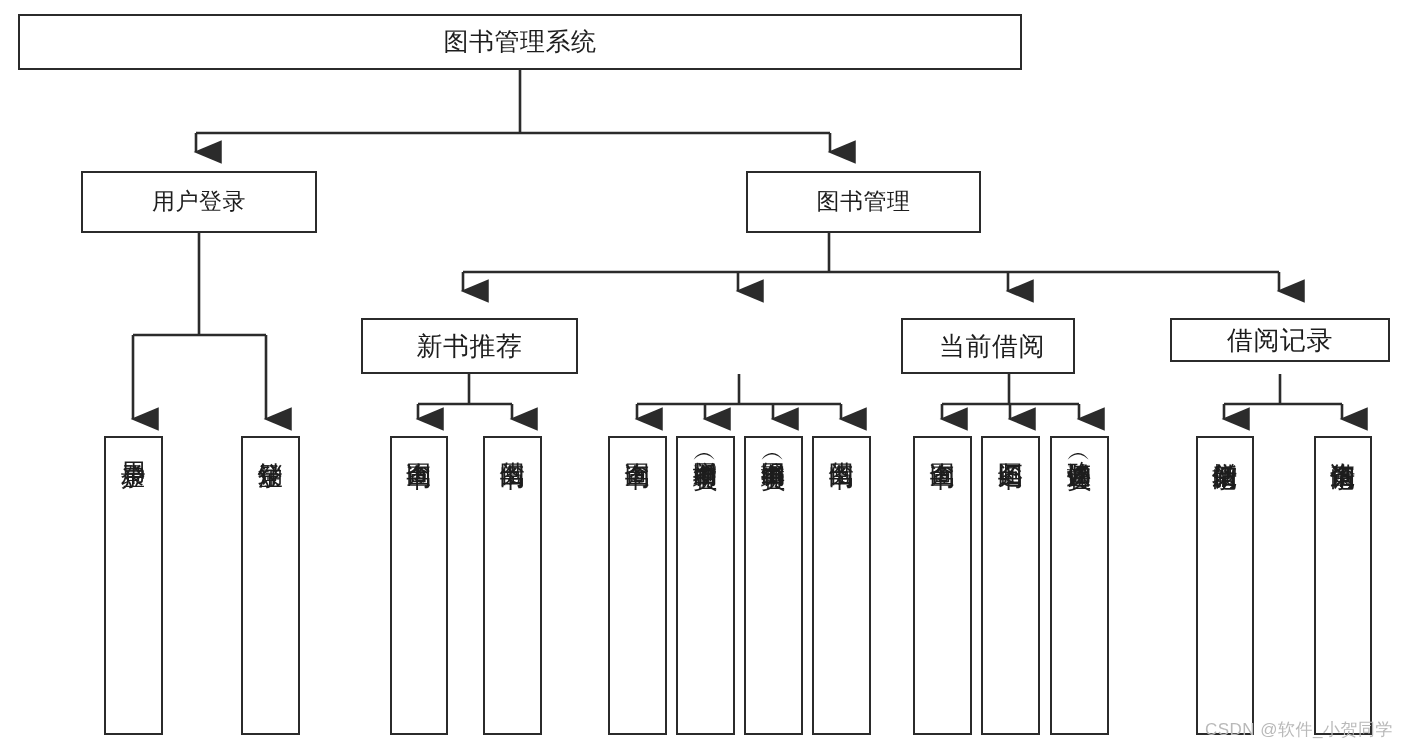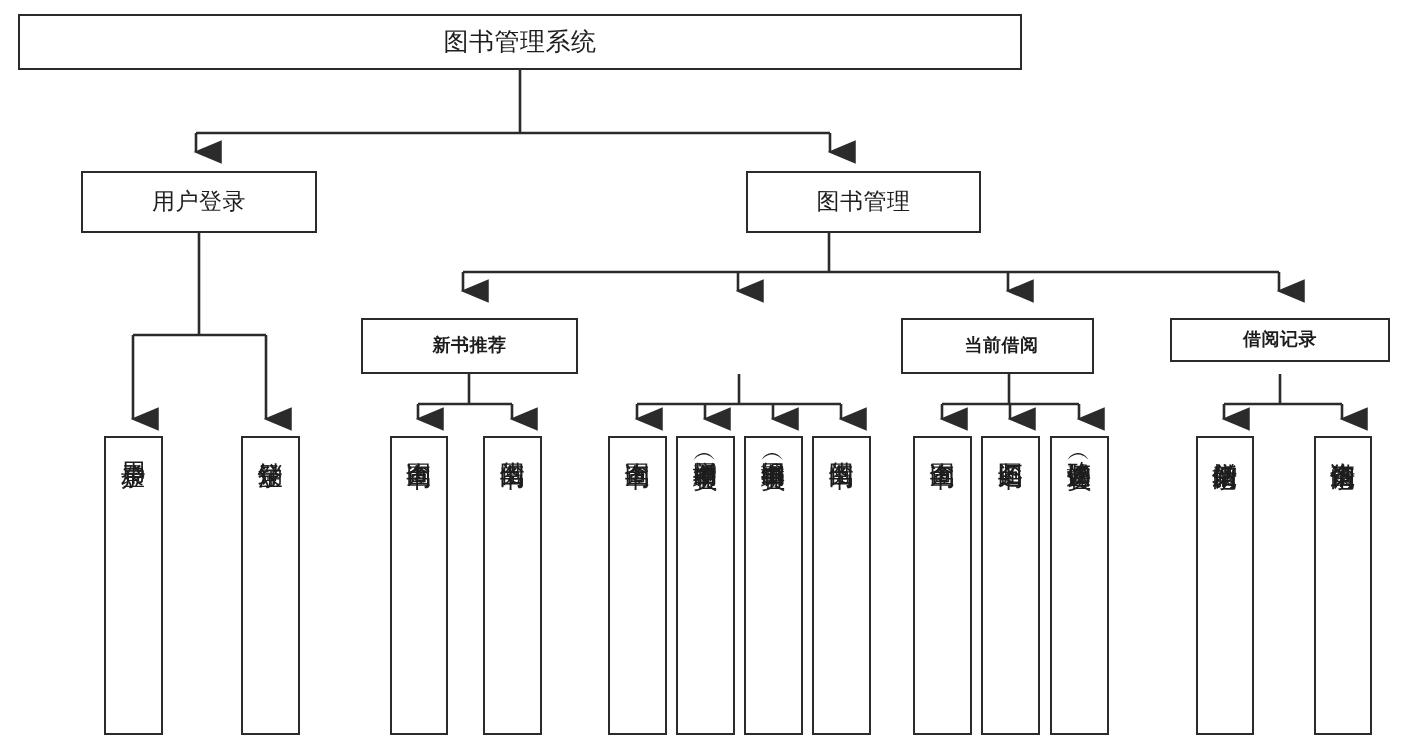--- a/index.html
+++ b/index.html
@@ -35,21 +35,21 @@
     z-index: 2;
   }
   .node-label {
     display: block;
     text-align: right;
     line-height: 1.18;
     letter-spacing: 0.5px;
   }
   .lvl0 { font-size: 25px; }
   .lvl1 { font-size: 23px; }
-  .lvl2 { font-size: 18px; font-weight: bold; }
+  .lvl2 { font-size: 26px; }
   .leaf {
     align-items: flex-start;
     justify-content: center;
     padding-top: 4px;
   }
   .leaf .node-label {
     writing-mode: vertical-rl;
     text-orientation: upright;
     font-size: 25px;
     line-height: 1.05;
@@ -133,21 +133,21 @@
   <div class="node lvl1" style="left:81px; top:171px; width:236px; height:62px;">
     <span class="node-label">用户登录</span>
   </div>
   <div class="node lvl1" style="left:712px; top:171px; width:235px; height:62px;margin-left:34px;">
     <span class="node-label">图书管理</span>
   </div>
 
   <div class="node lvl2" style="left:361px; top:318px; width:217px; height:56px;">
     <span class="node-label">新书推荐</span>
   </div>
-  <div class="node lvl2" style="left:901px; top:318px; width:193px; height:56px;padding-left:8px;">
+  <div class="node lvl2" style="left:901px; top:318px; width:174px; height:56px;padding-left:8px;">
     <span class="node-label">当前借阅</span>
   </div>
   <div class="node lvl2" style="left:1170px; top:318px; width:220px; height:44px;">
     <span class="node-label">借阅记录</span>
   </div>
 
   <div class="node leaf" style="left:104px; top:436px; width:59px; height:299px;">
     <span class="node-label">用户登录</span>
   </div>
   <div class="node leaf" style="left:241px; top:436px; width:59px; height:299px;">
@@ -184,14 +184,15 @@
     <span class="node-label">确认归还（管理员）</span>
   </div>
 
   <div class="node leaf" style="left:1196px; top:436px; width:58px; height:299px;">
     <span class="node-label">新增借阅记录</span>
   </div>
   <div class="node leaf" style="left:1314px; top:436px; width:58px; height:299px;">
     <span class="node-label">查询借阅记录</span>
   </div>
 
+  <div id="watermark">CSDN @软件_小贺同学</div>
 
 </div>
 
 </body></html>

